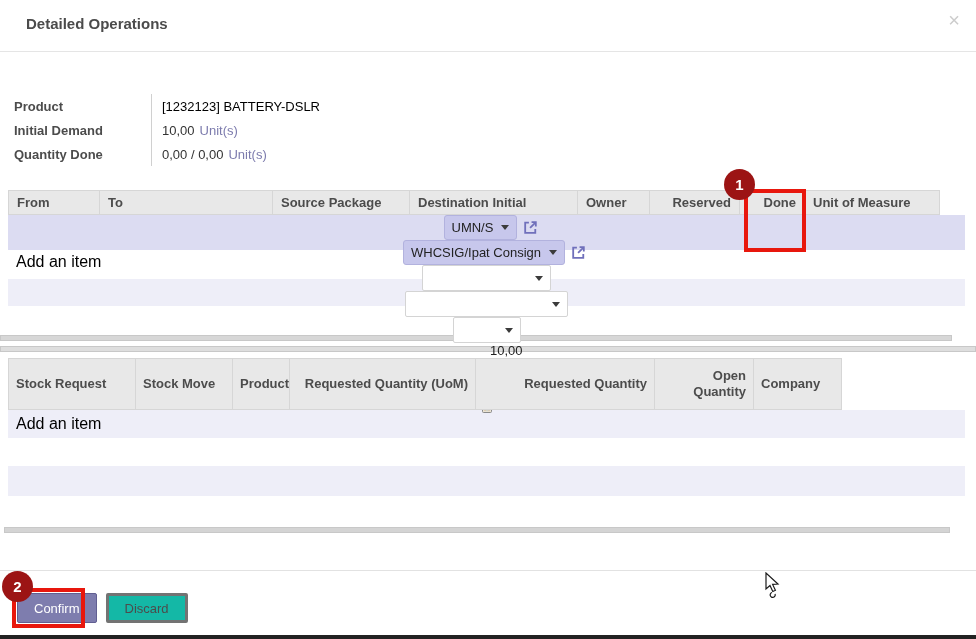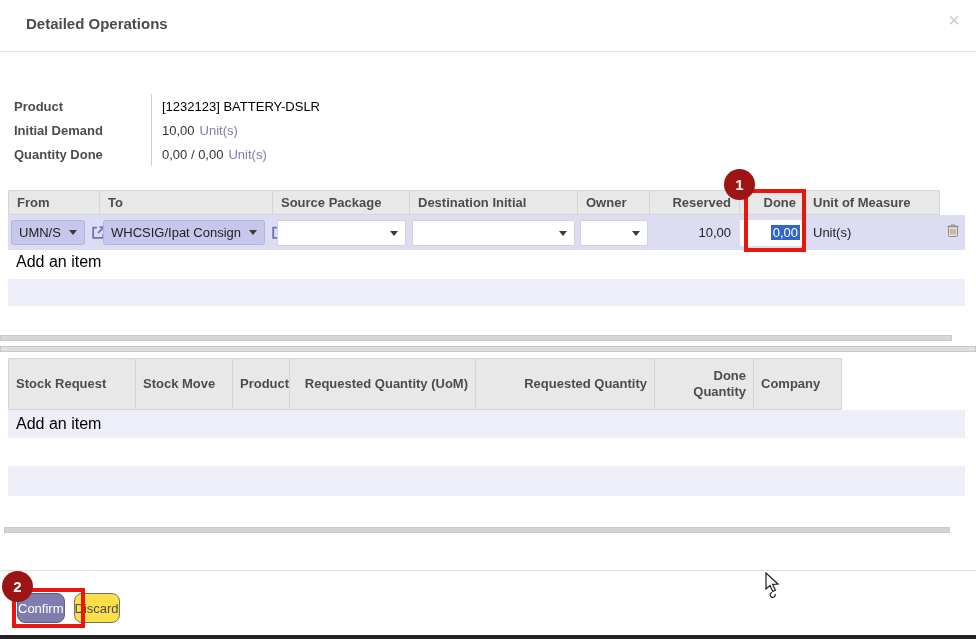--- a/index.html
+++ b/index.html
@@ -57,20 +57,21 @@
   .th.blank { background: transparent; border: none; }
 
   
   .c-from{width:92px}.c-to{width:173px}.c-spkg{width:137px}.c-dpkg{width:168px}
   .c-own{width:72px}.c-res{width:90px}.c-done{width:65px}.c-uom{width:135px}.c-act{width:25px}
 
   .ops-head .th { height: 25px; }
   .ops-row {
     display: flex; height: 35px; align-items: center;
     background: #dcdcf2;
+    flex-direction: column;
   }
   .cell { display: flex; align-items: center; height: 100%; }
   .cell.num { justify-content: flex-end; padding-right: 9px; font-size: 13px; color: #222; }
 
   .m2o { display: flex; align-items: center; gap: 5px; padding-left: 3px; }
   .m2o-btn {
     display: inline-flex; align-items: center;
     background: #c7c7ec; border: 1px solid #b2b2de; border-radius: 3px;
     height: 25px; padding: 0 7px; font-size: 13px; color: #222; cursor: pointer;
     white-space: nowrap;
@@ -122,24 +123,24 @@
 
   
   .footer {
     margin-top: 37px;
     border-top: 1px solid #e2e2e2;
     padding: 22px 0 0 17px;
     display: flex; gap: 9px;
   }
   .btn {
     height: 30px; font-size: 13px; font-family: "Liberation Sans", sans-serif;
-    border-radius: 8px; cursor: pointer; padding: 0 0;
+    border-radius: 2px; cursor: pointer; padding: 0 16px;
   }
   .btn-confirm { background: #7e7dae; border: 1px solid #615f92; color: #ffffff; }
-  .btn-discard { background: #fde047; border: 1px solid #737373; color: #4c4c4c; }
+  .btn-discard { background: #14b8a6; border: 3px solid #737373; color: #4c4c4c; }
 
   .bottom-edge { position: absolute; left: 0; bottom: 0; width: 976px; height: 4px; background: #222222; }
 
   
   .anno-rect { position: absolute; border: 4px solid #e8170d; z-index: 8; pointer-events: none; }
   .rect-1 { left: 744px; top: 189px; width: 62px; height: 63px; }
   .rect-2 { left: 12px;  top: 588px; width: 73px; height: 40px; }
   .anno-badge {
     position: absolute; width: 31px; height: 31px; border-radius: 50%;
     background: #9c1414; color: #fff; font-size: 15px; font-weight: bold;
@@ -276,21 +277,21 @@
 <div class="hbar bar-1"></div>
 <div class="hbar bar-2"></div>
 
 <div class="tbl req-head">
   <div class="t-head">
     <div class="th r-sreq">Stock Request</div>
     <div class="th r-smov">Stock Move</div>
     <div class="th r-prod">Product</div>
     <div class="th r-rqu num">Requested Quantity (UoM)</div>
     <div class="th r-rq num">Requested Quantity</div>
-    <div class="th r-oq num">Done Quantity</div>
+    <div class="th r-oq num">Open Quantity</div>
     <div class="th r-co">Company</div>
   </div>
 </div>
 <div class="add-row lav">
   <a class="link">Add an item</a>
 </div>
 <div class="stripe stripe-2"></div>
 
 <div class="hbar bar-3"></div>
 

